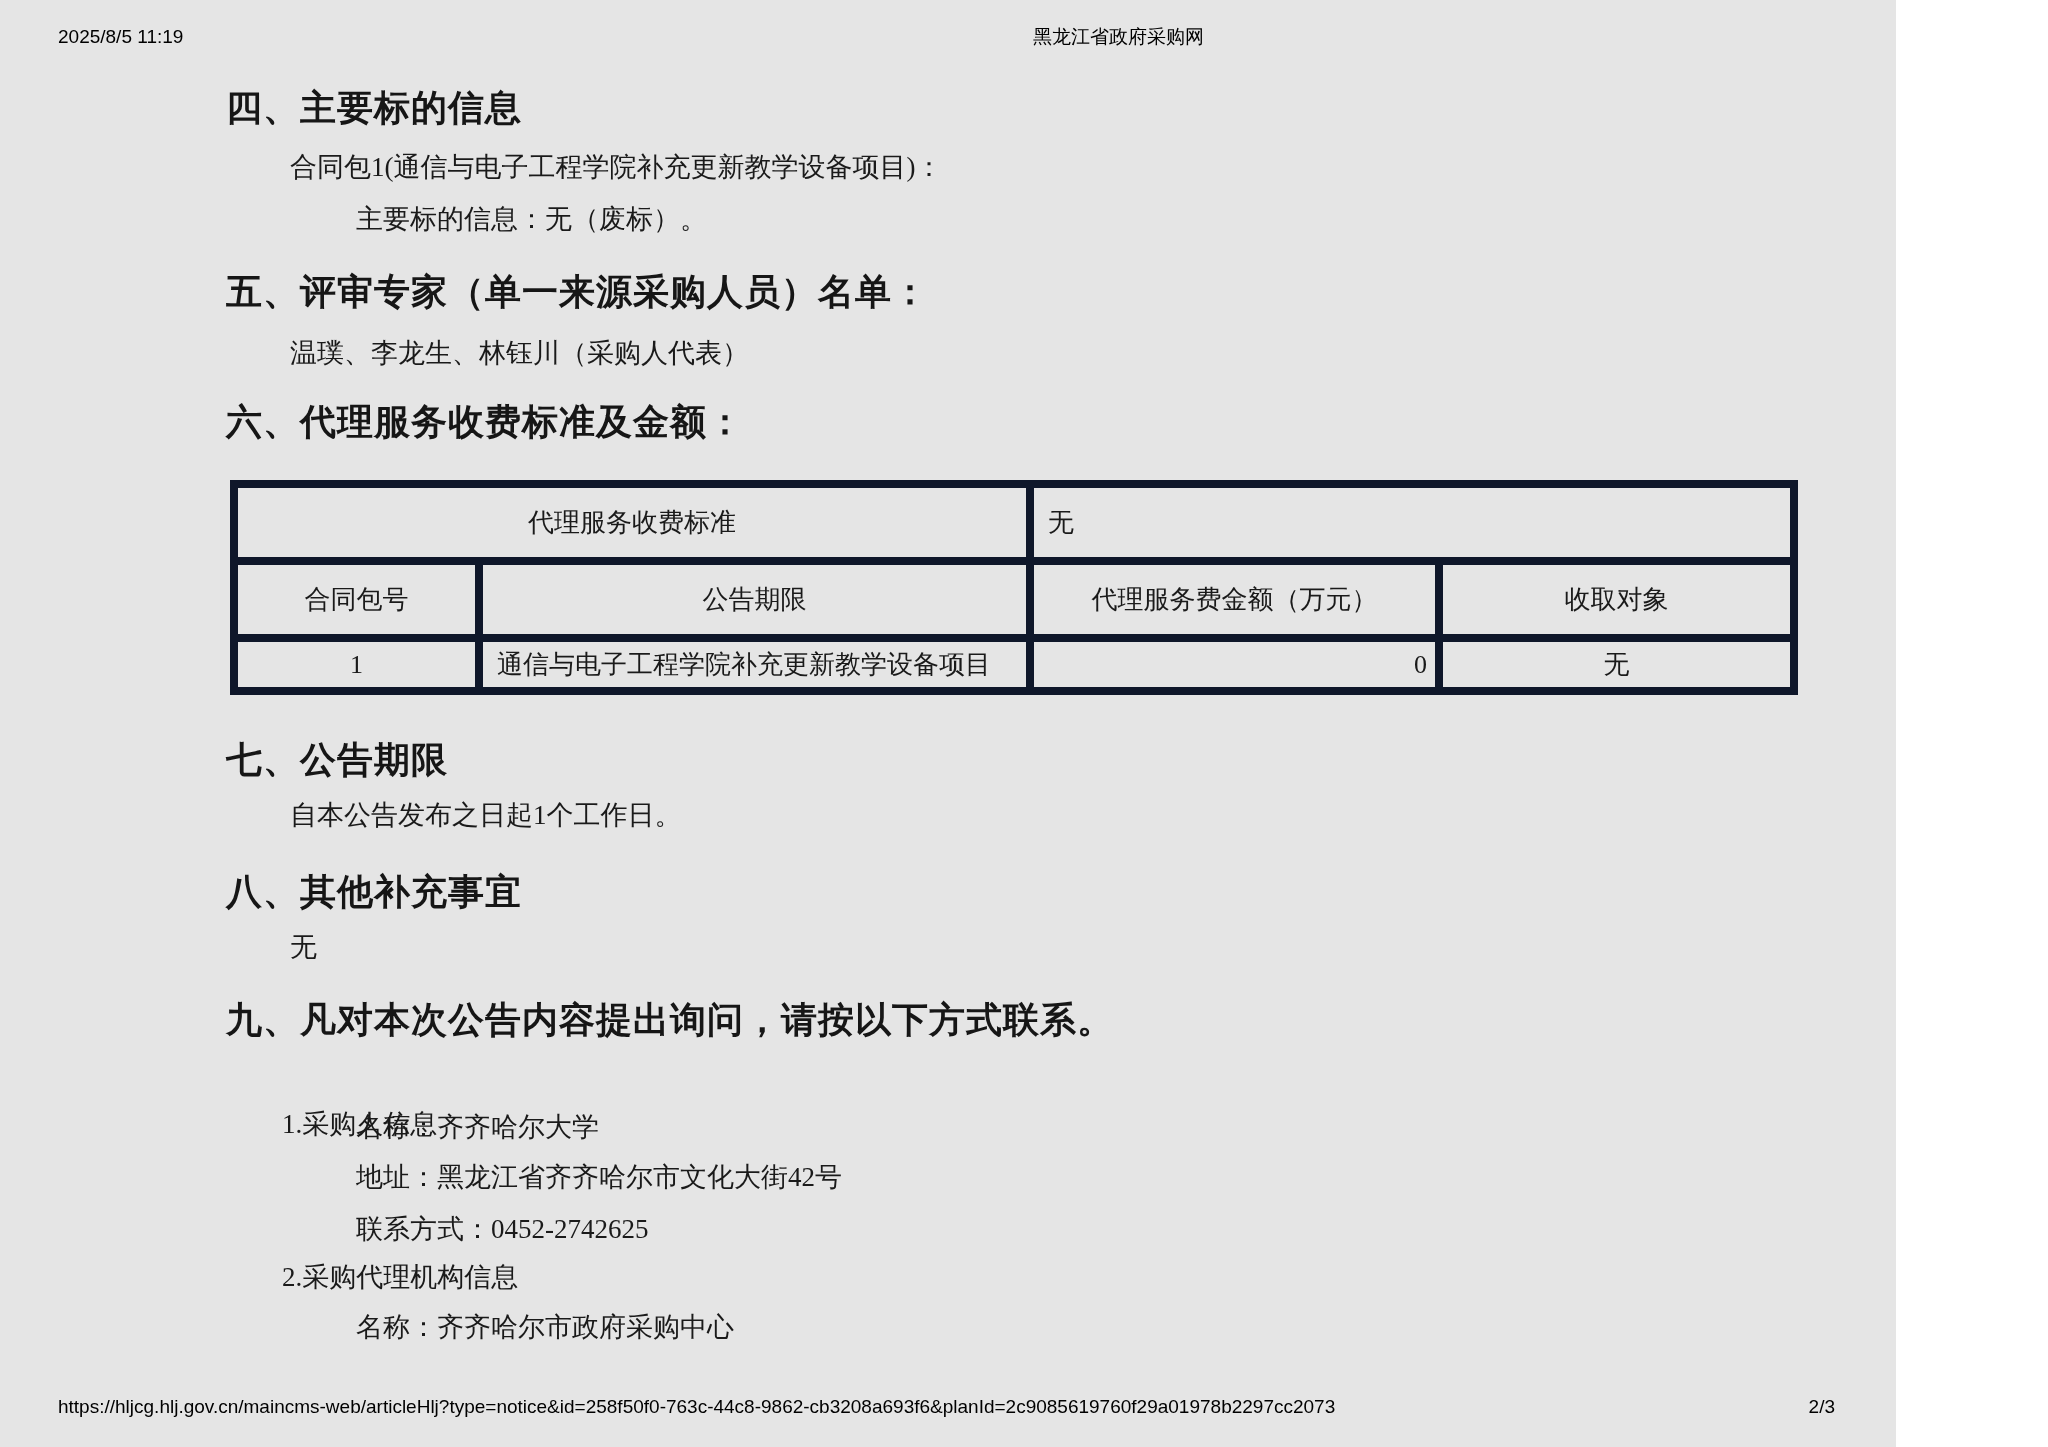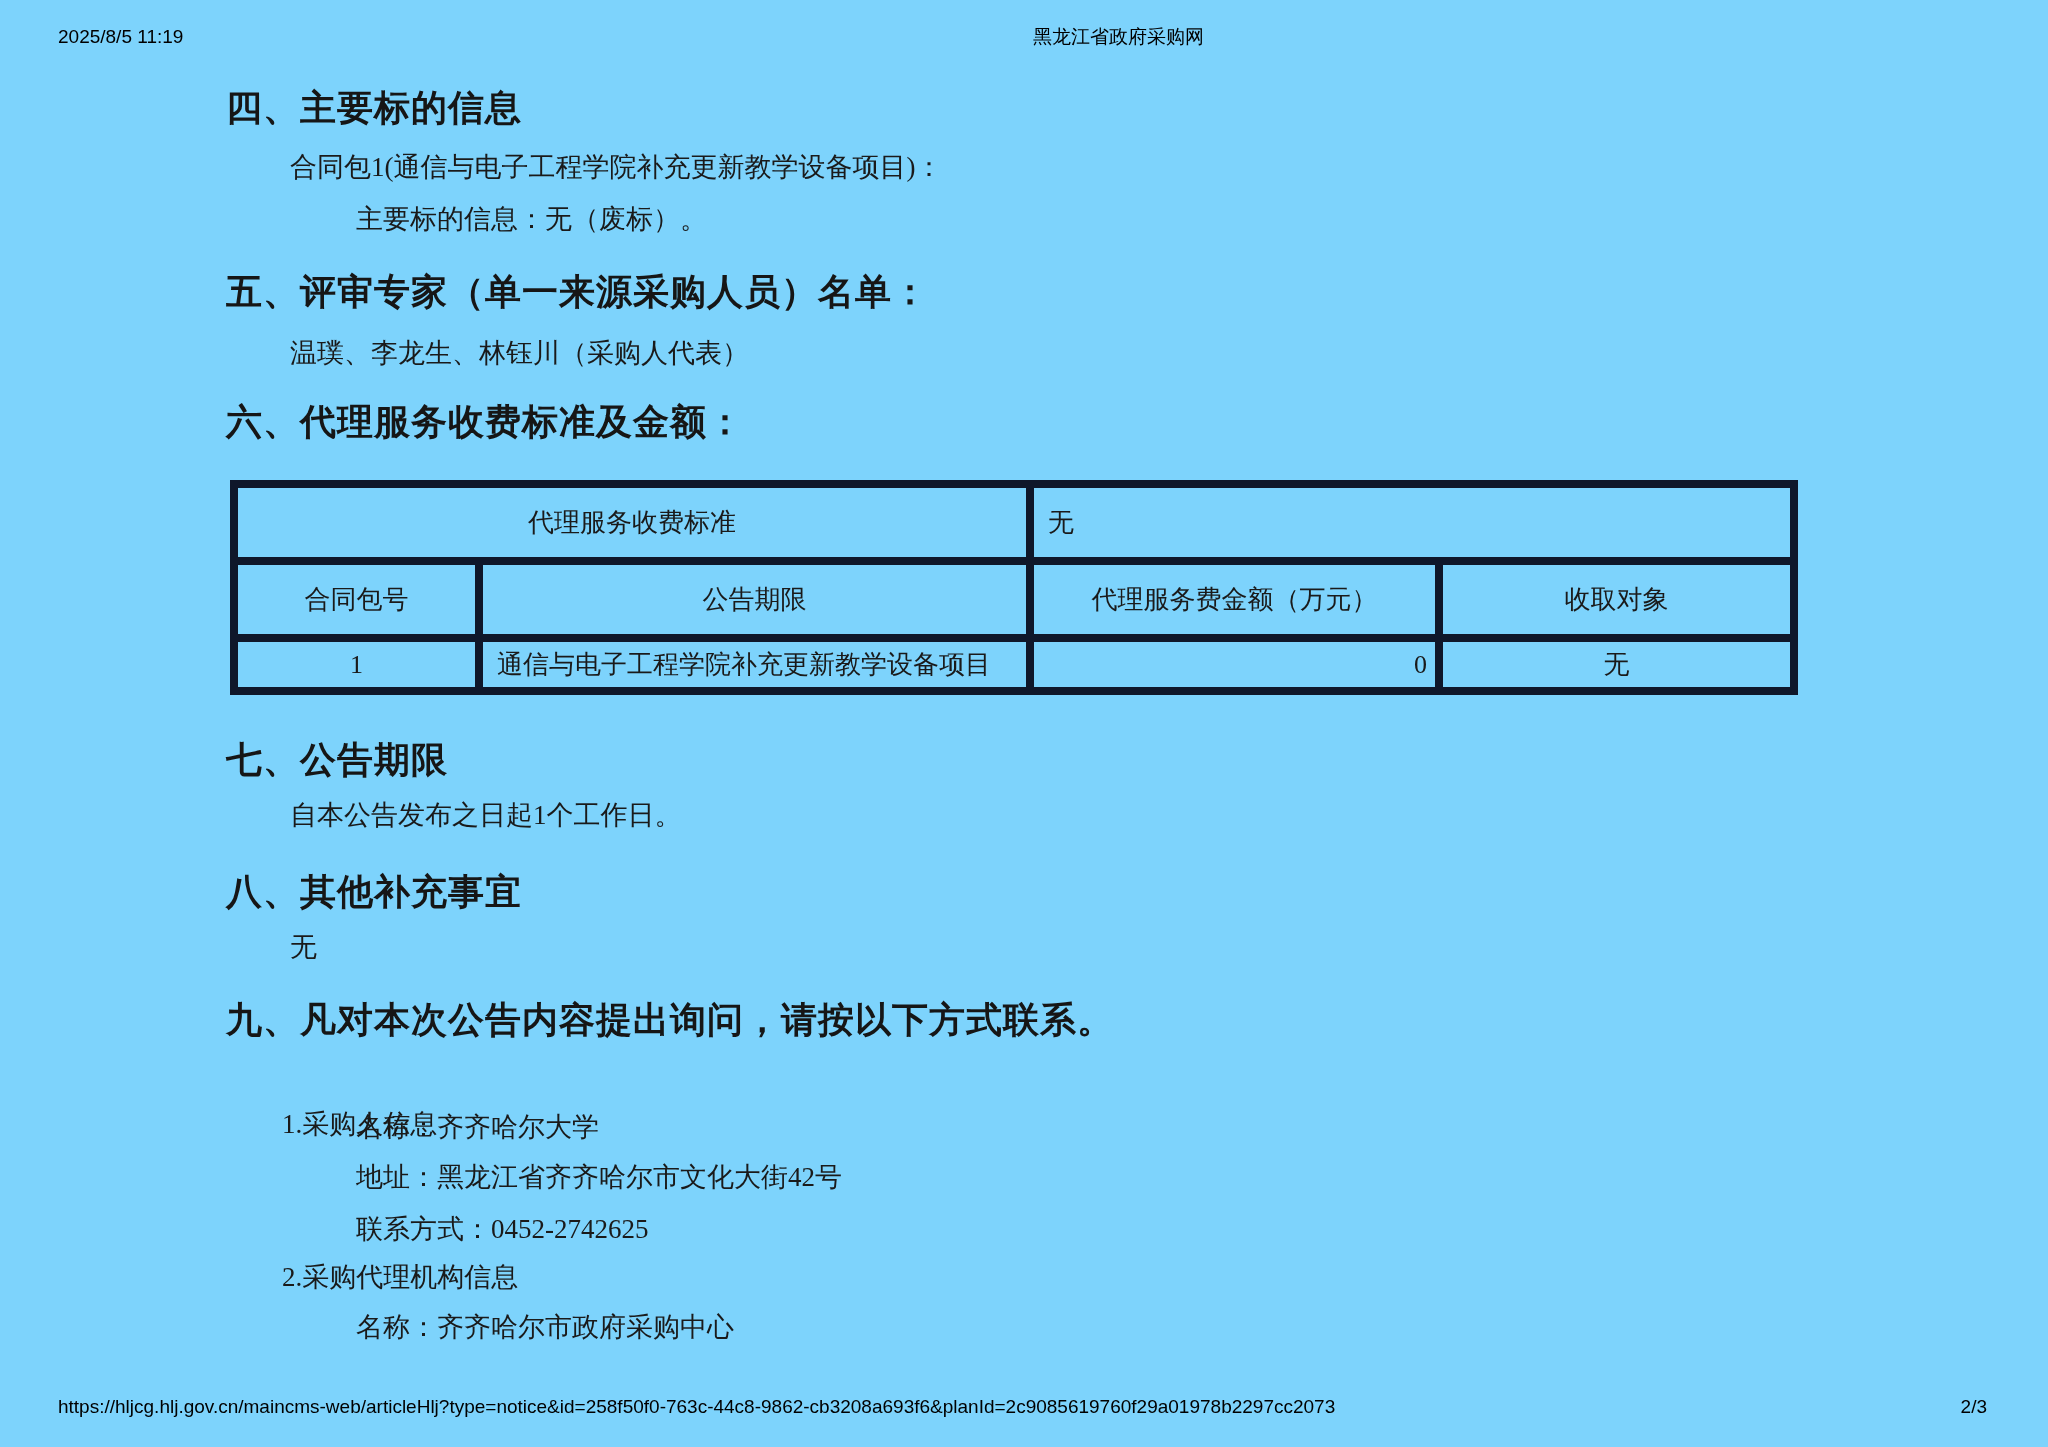--- a/index.html
+++ b/index.html
@@ -1,21 +1,21 @@
 <!DOCTYPE html>
 <html><head>
 <meta charset="utf-8">
 <style>
   * { box-sizing: border-box; }
   html, body { margin: 0; padding: 0; background: #ffffff; }
   .page {
     position: relative;
-    width: 2048px;
+    width: 1896px;
     height: 1447px;
-    background: #7dd3fc;
+    background: #e5e5e5;
     color: #111111;
     font-family: "Liberation Serif", "DejaVu Serif", serif;
     overflow: hidden;
   }
   .abs { position: absolute; white-space: nowrap; line-height: 1.15; }
   .hf {
     font-family: "Liberation Sans", "DejaVu Sans", sans-serif;
     font-size: 19px;
     color: #000000;
   }

